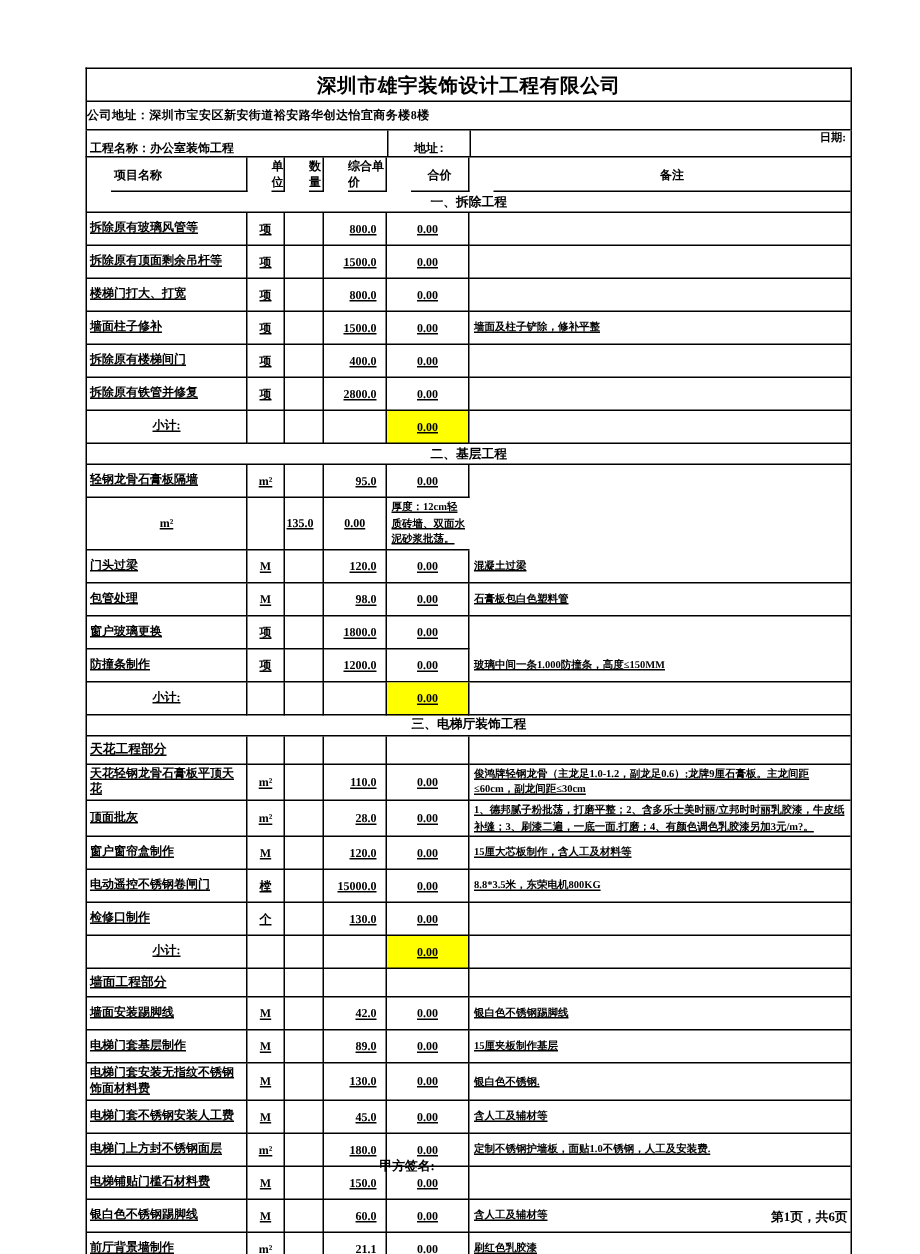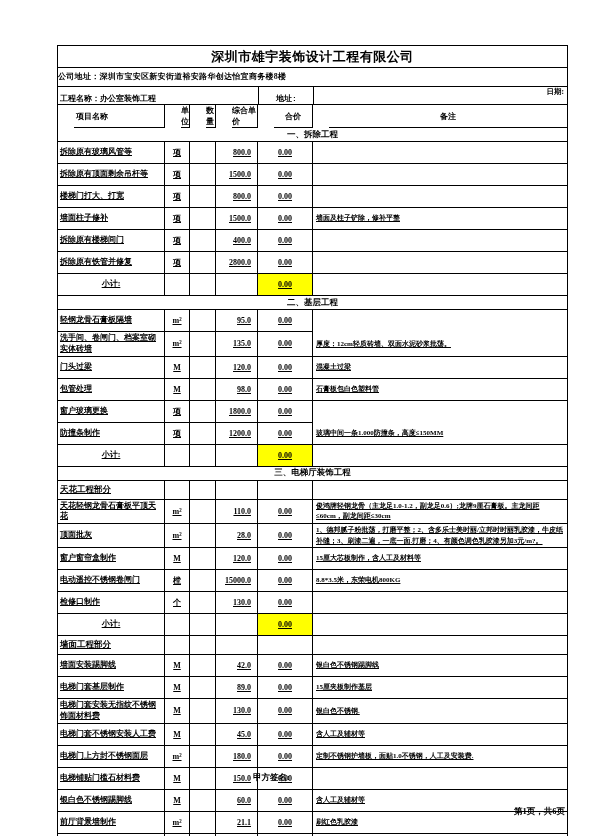--- a/index.html
+++ b/index.html
@@ -148,21 +148,20 @@
         </div>
         <div class="section-row">二、基层工程</div>
         <div class="row grid-row item-row">
           <div class="c name">轻钢龙骨石膏板隔墙</div>
           <div class="c unit">m²</div>
           <div class="c qty"></div>
           <div class="c price">95.0</div>
           <div class="c total">0.00</div>
         </div>
         <div class="row grid-row item-row">
-          <div class="c name">洗手间、卷闸门、档案室砌实体砖墙</div>
           <div class="c unit">m²</div>
           <div class="c qty"></div>
           <div class="c price">135.0</div>
           <div class="c total">0.00</div>
           <div class="c remark last">厚度：12cm轻质砖墙、双面水泥砂浆批荡。</div>
         </div>
         <div class="row grid-row item-row">
           <div class="c name">门头过梁</div>
           <div class="c unit">M</div>
           <div class="c qty"></div>

